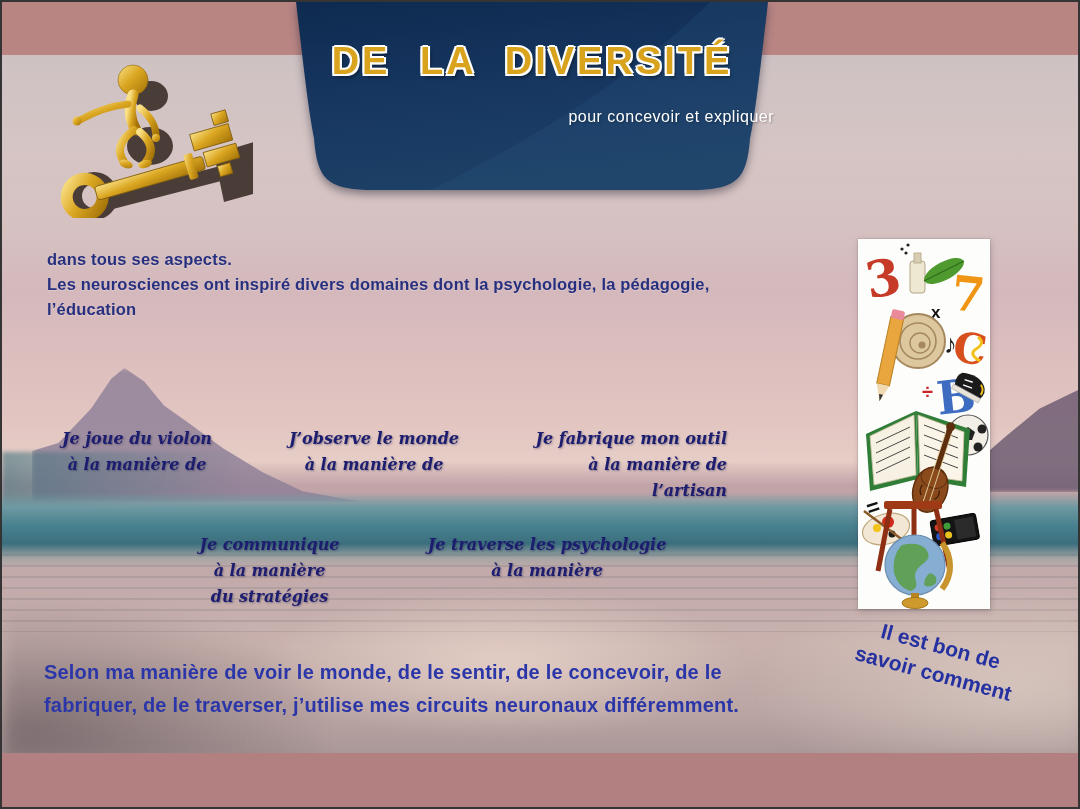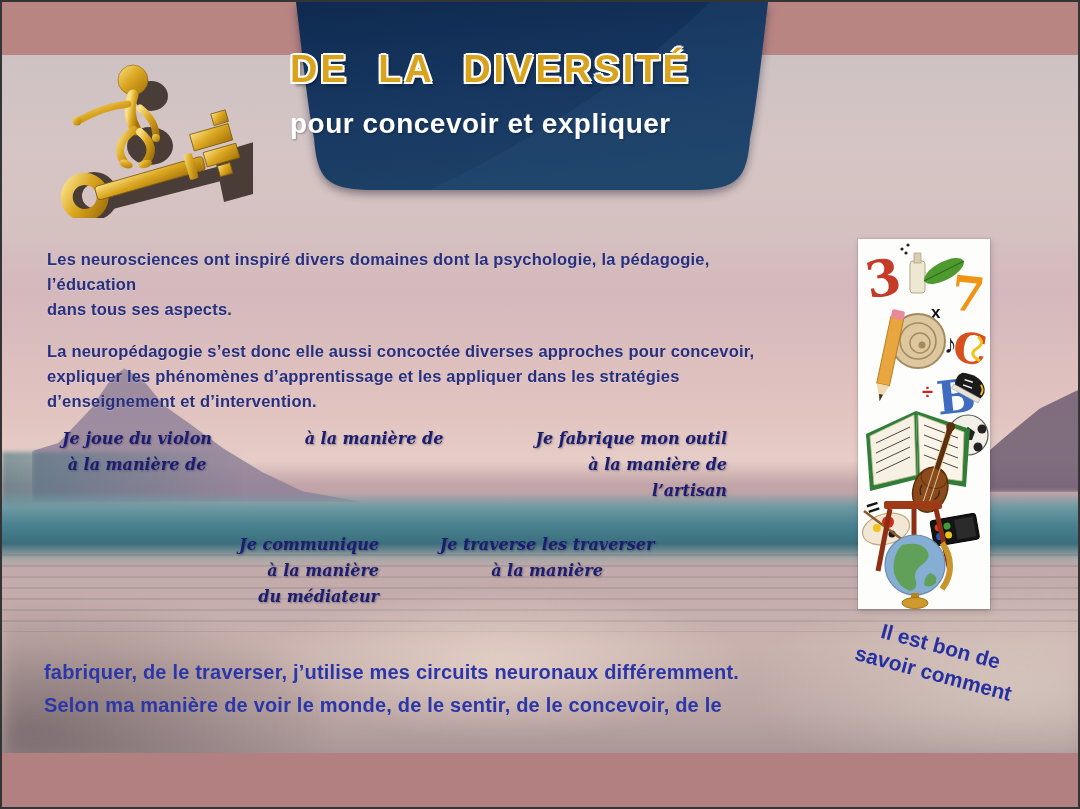--- a/index.html
+++ b/index.html
@@ -30,41 +30,41 @@
     background:radial-gradient(ellipse at 10% 80%,rgba(84,72,78,.55) 0%,rgba(84,72,78,0) 75%);}
   .light-right{left:760px;top:580px;width:320px;height:175px;filter:blur(8px);
     background:radial-gradient(ellipse at 80% 60%,rgba(232,220,208,.5) 0%,rgba(232,220,208,0) 75%);}
   
   .band{left:0;width:100%;z-index:2;}
   .band-top{top:0;height:53px;background:#b88583;}
   .band-bottom{bottom:0;height:54px;background:#b28080;}
   
   .banner{left:288px;top:0;width:484px;height:204px;z-index:3;}
   .banner svg{position:absolute;left:0;top:0;filter:drop-shadow(0 4px 4px rgba(25,25,45,.45));}
-  .banner-title{position:absolute;left:0;top:46px;width:100%;text-align:left;
+  .banner-title{position:absolute;left:0;top:38px;width:100%;text-align:center;
     font-size:38px;font-weight:bold;color:#d9a31d;letter-spacing:3px;word-spacing:16px;
     text-shadow:-2px -1px 0 #fff,2px -1px 0 #fff,-2px 2px 0 #fff,2px 2px 0 #fff,0 2px 0 #fff,0 -2px 0 #fff,3px 4px 3px rgba(0,0,0,.35);}
-  .banner-subtitle{position:absolute;left:0;top:106px;width:100%;text-align:left;
-    font-size:28px;font-weight:bold;color:#ffffff;letter-spacing:.5px;text-shadow:1px 1px 2px rgba(0,0,0,.3);}
+  .banner-subtitle{position:absolute;left:0;top:106px;width:100%;text-align:right;
+    font-size:16px;font-weight:normal;color:#ffffff;letter-spacing:.5px;text-shadow:1px 1px 2px rgba(0,0,0,.3);}
   
   .key-art{left:36px;top:48px;width:215px;height:168px;z-index:3;}
   .collage-panel{left:856px;top:237px;width:132px;height:370px;background:#fdfdfb;z-index:3;
     box-shadow:0 0 0 1px rgba(0,0,0,.07),1px 2px 6px rgba(60,50,60,.25);}
   
   .intro{left:45px;top:245px;width:725px;z-index:4;
     font-size:16.5px;line-height:25px;font-weight:bold;color:#27307f;letter-spacing:.2px;
     text-shadow:0 1px 1px rgba(255,255,255,.25);}
   .intro .p2{margin-top:17px;}
   .script-block{position:absolute;z-index:4;text-align:center;
     font-family:"DejaVu Serif",serif;font-style:italic;font-weight:bold;
     font-size:16px;line-height:26px;color:#1d1d70;text-shadow:1px 1px 2px rgba(30,30,70,.4);}
   .r1c1{left:25px;top:424px;width:220px;}
   .r1c2{left:262px;top:424px;width:220px;}
   .r1c3{left:500px;top:424px;width:225px;text-align:right;}
-  .r2c1{left:142px;top:530px;width:235px;text-align:right;}
+  .r2c1{left:150px;top:530px;width:235px;}
   .r2c2{left:425px;top:530px;width:240px;}
   .statement{left:42px;top:654px;width:748px;z-index:4;
     font-size:20px;line-height:33px;font-weight:bold;color:#2b36a8;letter-spacing:.2px;}
   .tilted-note{left:826px;top:630px;width:218px;z-index:4;transform:rotate(15deg);
     font-size:21px;line-height:28px;font-weight:bold;color:#2531a0;text-align:center;}
   .line{display:block;}
 </style>
 </head>
 <body>
 
@@ -134,49 +134,45 @@
       <circle cx="118" cy="88" r="4" fill="url(#gold)"></circle>
       <path d="M96,80 C82,90 78,100 86,112" stroke="url(#gold)" stroke-width="8" fill="none"></path>
       <ellipse cx="88" cy="114" rx="7" ry="4" fill="url(#gold)" transform="rotate(20 88 114)"></ellipse>
       <path d="M102,82 C114,92 116,102 108,112" stroke="url(#gold)" stroke-width="8" fill="none"></path>
       <ellipse cx="107" cy="114" rx="7" ry="4" fill="url(#gold)" transform="rotate(-15 107 114)"></ellipse>
     </g>
   </svg>
 
   <div class="layer intro">
     <div class="p1">
+      <span class="line">dans tous ses aspects.</span>
       <span class="line">Les neurosciences ont inspiré divers domaines dont la psychologie, la pédagogie, l’éducation</span>
-      <span class="line">dans tous ses aspects.</span>
-    </div>
-    <div class="p2">
-      <span class="line">La neuropédagogie s’est donc elle aussi concoctée diverses approches pour concevoir,</span>
-      <span class="line">expliquer les phénomènes d’apprentissage et les appliquer dans les stratégies</span>
-      <span class="line">d’enseignement et d’intervention.</span>
     </div>
   </div>
 
   <div class="script-block r1c1">
     <span class="line">Je joue du violon</span>
     <span class="line">à la manière de</span>
   </div>
   <div class="script-block r1c2">
+    <span class="line">J’observe le monde</span>
     <span class="line">à la manière de</span>
   </div>
   <div class="script-block r1c3">
     <span class="line">Je fabrique mon outil</span>
     <span class="line">à la manière de</span>
     <span class="line">l’artisan</span>
   </div>
   <div class="script-block r2c1">
     <span class="line">Je communique</span>
     <span class="line">à la manière</span>
-    <span class="line">du médiateur</span>
+    <span class="line">du stratégies</span>
   </div>
   <div class="script-block r2c2">
-    <span class="line">Je traverse les traverser</span>
+    <span class="line">Je traverse les psychologie</span>
     <span class="line">à la manière</span>
   </div>
 
   <div class="layer collage-panel">
     <svg width="132" height="370" viewBox="0 0 132 370">
 
       <g fill="#222">
         <circle cx="44" cy="10" r="1.6"></circle>
           <circle cx="50" cy="6" r="1.6"></circle>
           <circle cx="48" cy="14" r="1.6"></circle>
@@ -266,22 +262,22 @@
         <path d="M44,306 q16,-4 24,4 q6,8 -2,14 q-12,8 -8,18 q2,8 -6,10 q-12,-4 -16,-18 q-2,-18 8,-28 z" fill="#5d9e4a" opacity="0.9"></path>
         <path d="M72,334 q8,2 6,10 q-6,6 -12,2 q0,-8 6,-12 z" fill="#5d9e4a" opacity="0.9"></path>
         <path d="M84,304 A37,37 0 0 1 84,350" stroke="#c8942e" stroke-width="6" fill="none"></path>
         <rect x="53" y="354" width="8" height="8" fill="#b9831f"></rect>
         <ellipse cx="57" cy="364" rx="13" ry="5.5" fill="#cf9a2d" stroke="#a5761a" stroke-width="1"></ellipse>
       </g>
     </svg>
   </div>
 
   <div class="layer statement">
+    <span class="line">Selon ma manière de voir le monde, de le sentir, de le concevoir, de le</span>
     <span class="line">fabriquer, de le traverser, j’utilise mes circuits neuronaux différemment.</span>
-    <span class="line">Selon ma manière de voir le monde, de le sentir, de le concevoir, de le</span>
   </div>
 
   <div class="layer tilted-note">
     <span class="line">Il est bon de</span>
     <span class="line">savoir comment</span>
   </div>
 
 </div>
 
 </body></html>

